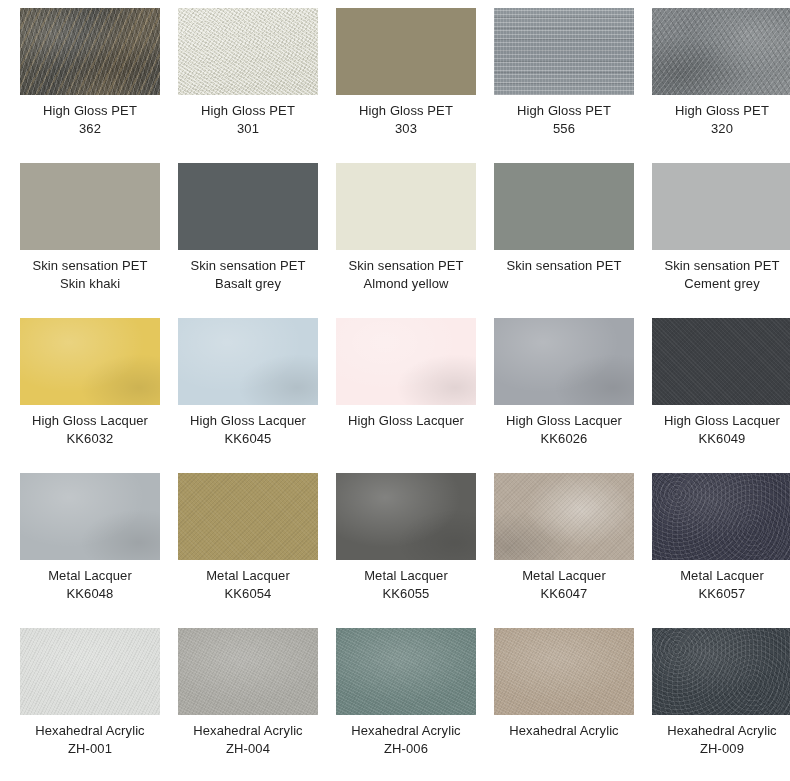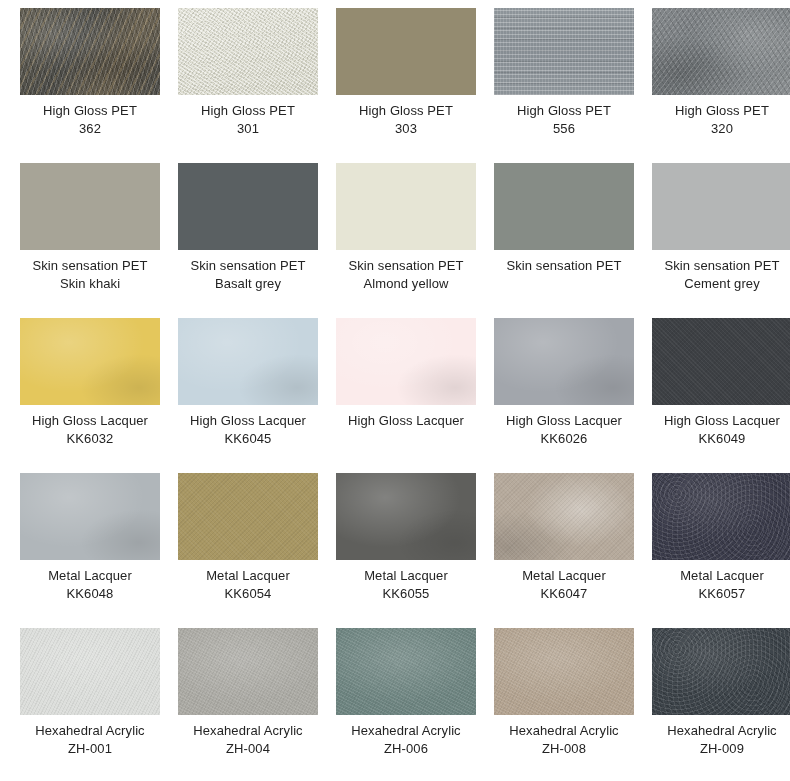--- a/index.html
+++ b/index.html
@@ -350,21 +350,20 @@
         <span class="line1">Hexahedral Acrylic</span>
         <span class="line2">ZH-006</span>
       </div>
     </div>
     <div class="cell">
       <div class="swatch" style="background-color: rgb(179, 163, 144);">
         <div class="tex tex-matte-grain"></div>
       </div>
       <div class="caption">
         <span class="line1">Hexahedral Acrylic</span>
-        <span class="line2">ZH-008</span>
       </div>
     </div>
     <div class="cell">
       <div class="swatch" style="background-color: rgb(60, 67, 73);">
         <div class="tex tex-grain-dark"></div>
       </div>
       <div class="caption">
         <span class="line1">Hexahedral Acrylic</span>
         <span class="line2">ZH-009</span>
       </div>

